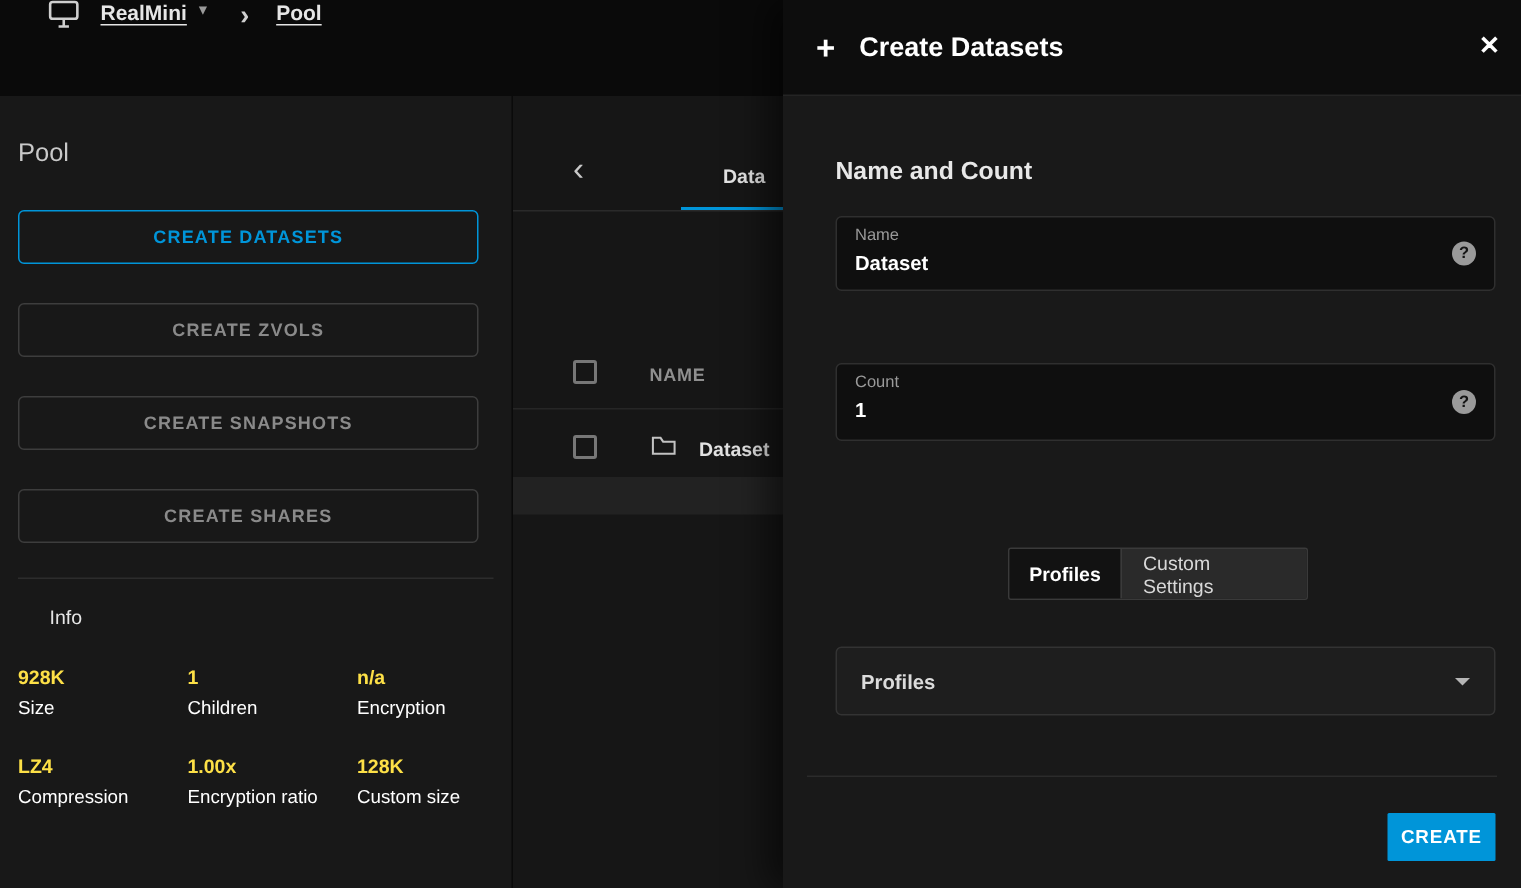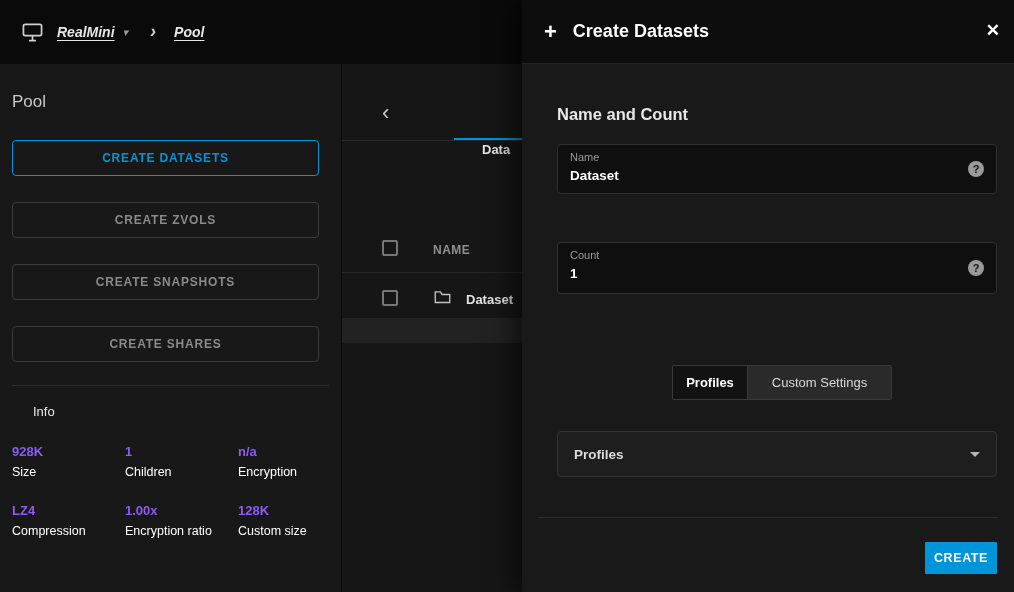--- a/index.html
+++ b/index.html
@@ -1,44 +1,44 @@
 <!DOCTYPE html>
 <html style="--accent: #0095d9;"><head>
 <meta charset="utf-8">
 <style>
   * { margin:0; padding:0; box-sizing:border-box; }
   html,body { background:#000; }
   body { font-family:"Liberation Sans", sans-serif; }
   .screen{ position:relative; width:1014px; height:592px; overflow:hidden; background:#191919; color:#cfcfcf; }
 
   
-  .topbar{ position:absolute; left:0; top:0; width:100%; height:64px; background:#0a0a0a; display:flex; align-items:center; padding:0 22px;font-style:italic; }
+  .topbar{ position:absolute; left:0; top:0; width:100%; height:64px; background:#0a0a0a; display:flex; padding:0 32px; }
   .topbar .crumb{ color:#e6e6e6; font-weight:bold; font-size:14px; text-decoration:underline; text-underline-offset:3px; cursor:pointer; }
   .topbar .caret{ color:#9a9a9a; font-size:11px; margin:0 14px 0 8px; }
   .topbar .sep{ color:#d0d0d0; font-size:18px; font-weight:bold; margin:0 18px 2px 8px; }
   .monitor-icon{ margin-right:14px; display:inline-flex; }
 
   
   .sidebar{ position:absolute; left:0; top:64px; width:341px; height:528px; background:#181818; }
   .sidebar h1{ position:absolute; left:12px; top:28px; font-size:17px; font-weight:normal; color:#c9c9c9; }
   .side-btn{ position:absolute; left:12px; width:307px; height:36px; border:1px solid #3d3d3d; border-radius:4px; background:transparent;
              color:#8a8a8a; font-size:12px; font-weight:bold; letter-spacing:.8px; display:flex; align-items:center; justify-content:center; cursor:pointer;
              font-family:"Liberation Sans", sans-serif; }
   .side-btn.primary{ border-color:var(--accent,#0095d9); color:var(--accent,#0095d9); }
   .side-divider{ position:absolute; left:12px; right:12px; top:321px; border-top:1px solid #2c2c2c; }
   .info-title{ position:absolute; left:12px; top:340px; font-size:13px; color:#e5e5e5;margin-left:21px; }
   .stats{ position:absolute; left:12px; top:380px; display:grid; grid-template-columns:113px 113px 113px; row-gap:22px; }
-  .stat-value{ font-size:13px; font-weight:bold; color:#8b5cf6; }
+  .stat-value{ font-size:13px; font-weight:bold; color:#fde047; }
   .stat-label{ font-size:12.5px; color:#ffffff; margin-top:6px; line-height:1.25; max-width:100px; }
 
   
   .middle{ position:absolute; left:341px; top:64px; width:181px; height:528px; background:#161616; border-left:1px solid #0a0a0a; }
   .back-btn{ position:absolute; left:40px; top:38px; color:#c9c9c9; font-size:22px; line-height:22px; cursor:pointer; background:none; border:none; font-family:"Liberation Sans", sans-serif; }
   .tabbar-line{ position:absolute; left:0; right:0; top:76px; border-top:1px solid #2a2a2a; }
-  .tab-data{ position:absolute; left:140px; top:46px; font-size:13px; font-weight:bold; color:#e2e2e2; cursor:pointer;margin-top:32px; }
+  .tab-data{ position:absolute; left:140px; top:46px; font-size:13px; font-weight:bold; color:#e2e2e2; cursor:pointer; }
   .tab-underline{ position:absolute; left:112px; width:69px; top:74px; height:2px; background:var(--accent,#0095d9); }
   .filter-input{ position:absolute; left:37px; top:113px; width:130px; background:transparent; border:none; border-bottom:1px solid #2c2c2c;
                  color:#d0d0d0; font-size:13.5px; padding:4px 0; font-family:"Liberation Sans", sans-serif; }
   .filter-input::placeholder{ color:#8f8f8f; }
   .checkbox{ width:16px; height:16px; border:2px solid #777; border-radius:2px; background:transparent; display:inline-block; cursor:pointer; }
   .thead{ position:absolute; left:0; right:0; top:168px; height:40px; }
   .thead .checkbox{ position:absolute; left:40px; top:8px; }
   .th-name{ position:absolute; left:91px; top:11px; font-size:12px; font-weight:bold; letter-spacing:.5px; color:#8f8f8f; }
   .thead-line{ position:absolute; left:0; right:0; top:208px; border-top:1px solid #262626; }
   .trow{ position:absolute; left:0; right:0; top:212px; height:42px; cursor:pointer; }
@@ -57,21 +57,21 @@
   .field{ position:absolute; left:35px; width:440px; background:#0f0f0f; border:1px solid #2f2f2f; border-radius:4px; padding:6px 12px; }
   .field.name{ top:144px; height:50px; }
   .field.count{ top:242px; height:52px; }
   .field-label{ font-size:11px; color:#9a9a9a; }
   .field-input{ width:380px; background:transparent; border:none; outline:none; color:#fff; font-size:13.5px; font-weight:bold; margin-top:5px; font-family:"Liberation Sans", sans-serif; }
   .help-icon{ position:absolute; right:12px; top:50%; margin-top:-8px; width:16px; height:16px; border-radius:50%; background:#9a9a9a; color:#141414;
               font-size:11px; font-weight:bold; display:flex; align-items:center; justify-content:center; cursor:pointer; }
   .toggle-group{ position:absolute; left:150px; top:365px; height:35px; display:flex; border:1px solid #3a3a3a; border-radius:2px; overflow:hidden; }
   .toggle{ height:100%; display:flex; align-items:center; justify-content:center; font-size:13px; cursor:pointer; padding:0 14px; }
   .toggle.active{ background:#121212; color:#fff; font-weight:bold; width:74px; }
-  .toggle.inactive{ background:#2a2a2a; color:#d8d8d8; border-left:1px solid #3a3a3a; width:144px; }
+  .toggle.inactive{ background:#2a2a2a; color:#d8d8d8; border-left:1px solid #3a3a3a; width:124px; }
   .select{ position:absolute; left:35px; top:431px; width:440px; height:46px; background:#1e1e1e; border:1px solid #333; border-radius:4px;
            display:flex; align-items:center; padding:0 16px; cursor:pointer; }
   .select-label{ font-size:13.5px; color:#dcdcdc; font-weight:bold; }
   .select-caret{ margin-left:auto; width:0; height:0; border-left:5px solid transparent; border-right:5px solid transparent; border-top:5px solid #b5b5b5; }
   .drawer-divider{ position:absolute; left:16px; right:16px; top:517px; border-top:1px solid #2b2b2b; }
   .create-btn{ position:absolute; right:17px; top:542px; width:72px; height:32px; background:var(--accent,#0095d9); border:none; border-radius:1px;
                color:#fff; font-size:12.5px; font-weight:bold; letter-spacing:.6px; cursor:pointer; font-family:"Liberation Sans", sans-serif; }
 </style>
 </head>
 <body>

